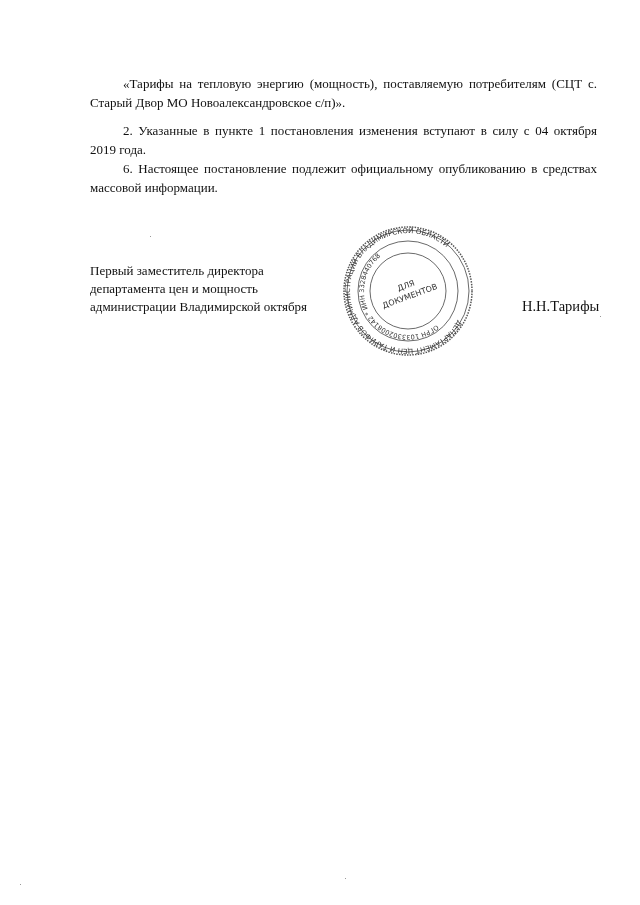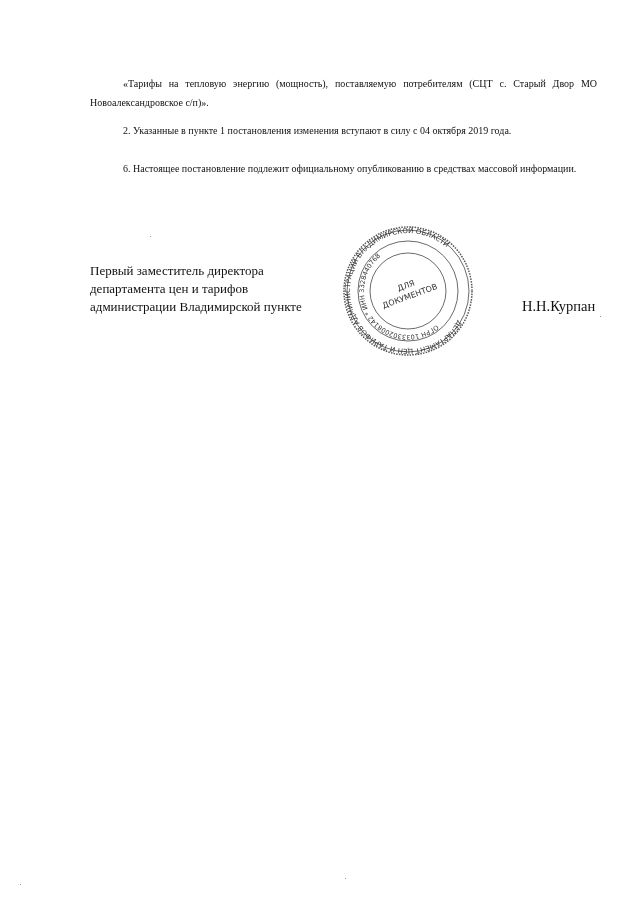--- a/index.html
+++ b/index.html
@@ -1,40 +1,40 @@
 <!DOCTYPE html>
 <html><head>
 <meta charset="utf-8">
 <style>
   html, body { margin:0; padding:0; background:#ffffff; }
   body { width:640px; height:905px; position:relative; overflow:hidden;
          font-family:"Liberation Serif", "DejaVu Serif", serif; color:#111; }
-  .para { position:absolute; left:90px; width:507px; font-size:10px; line-height:19px;
+  .para { position:absolute; left:90px; width:507px; font-size:13px; line-height:19px;
           text-align:justify; text-align-last:left; }
   .indent { text-indent:33px; }
   .p1 { top:74px; }
   .p2 { top:121px;font-family:Liberation Serif, serif; }
   .p3 { top:159px; }
   .sig { position:absolute; left:90px; top:262px; font-size:13px; line-height:18px; }
   .name { position:absolute; left:522px; top:298px; font-size:14.5px; }
   .stamp { position:absolute; left:338px; top:226px; width:140px; height:130px; }
   .dot { position:absolute; width:1px; height:1px; background:#999; }
 </style>
 </head>
 <body>
 
 <div>
   <div class="para p1 indent">«Тарифы на тепловую энергию (мощность), поставляемую потребителям (СЦТ с. Старый Двор МО Новоалександровское с/п)».</div>
   <div class="para p2 indent">2. Указанные в пункте 1 постановления изменения вступают в силу с 04 октября 2019 года.</div>
   <div class="para p3 indent">6. Настоящее постановление подлежит официальному опубликованию в средствах массовой информации.</div>
 
   <div class="sig">
     <div>Первый заместитель директора</div>
-    <div>департамента цен и тарифов</div>
-    <div>администрации Владимирской пункте</div>
+    <div>департамента цен и мощность</div>
+    <div>администрации Владимирской октября</div>
   </div>
 
   <div class="stamp">
     <svg width="140" height="130" viewBox="0 0 140 130">
       <defs>
         <path id="outerArc" d="M70,65 m-58,0 a58,58 0 1,1 116,0 a58,58 0 1,1 -116,0" transform="rotate(-150 70 65)"></path>
         <path id="innerArc" d="M70,65 m-44,0 a44,44 0 1,1 88,0 a44,44 0 1,1 -88,0" transform="rotate(-130 70 65)"></path>
       </defs>
       <circle cx="70" cy="65" r="64" fill="none" stroke="#555" stroke-width="1.5" stroke-dasharray="1.5 1.2"></circle>
       <circle cx="70" cy="65" r="61" fill="none" stroke="#444" stroke-width="0.8"></circle>
@@ -46,19 +46,19 @@
       <text font-family="DejaVu Sans, sans-serif" font-size="6.5" fill="#333">
         <textPath href="#innerArc">ОГРН 1033302008142 * ИНН 3328440768</textPath>
       </text>
       <g transform="rotate(-20 70 65)">
         <text x="70" y="62" text-anchor="middle" font-family="DejaVu Sans, sans-serif" font-size="8" fill="#333">ДЛЯ</text>
         <text x="70" y="73" text-anchor="middle" font-family="DejaVu Sans, sans-serif" font-size="8" fill="#333">ДОКУМЕНТОВ</text>
       </g>
     </svg>
   </div>
 
-  <div class="name">Н.Н.Курпан</div>
+  <div class="name">Н.Н.Тарифы</div>
 
   <div class="dot" style="left:150px;top:236px"></div>
   <div class="dot" style="left:600px;top:316px"></div>
   <div class="dot" style="left:20px;top:884px"></div>
   <div class="dot" style="left:345px;top:878px"></div>
 </div>
 
 </body></html>

